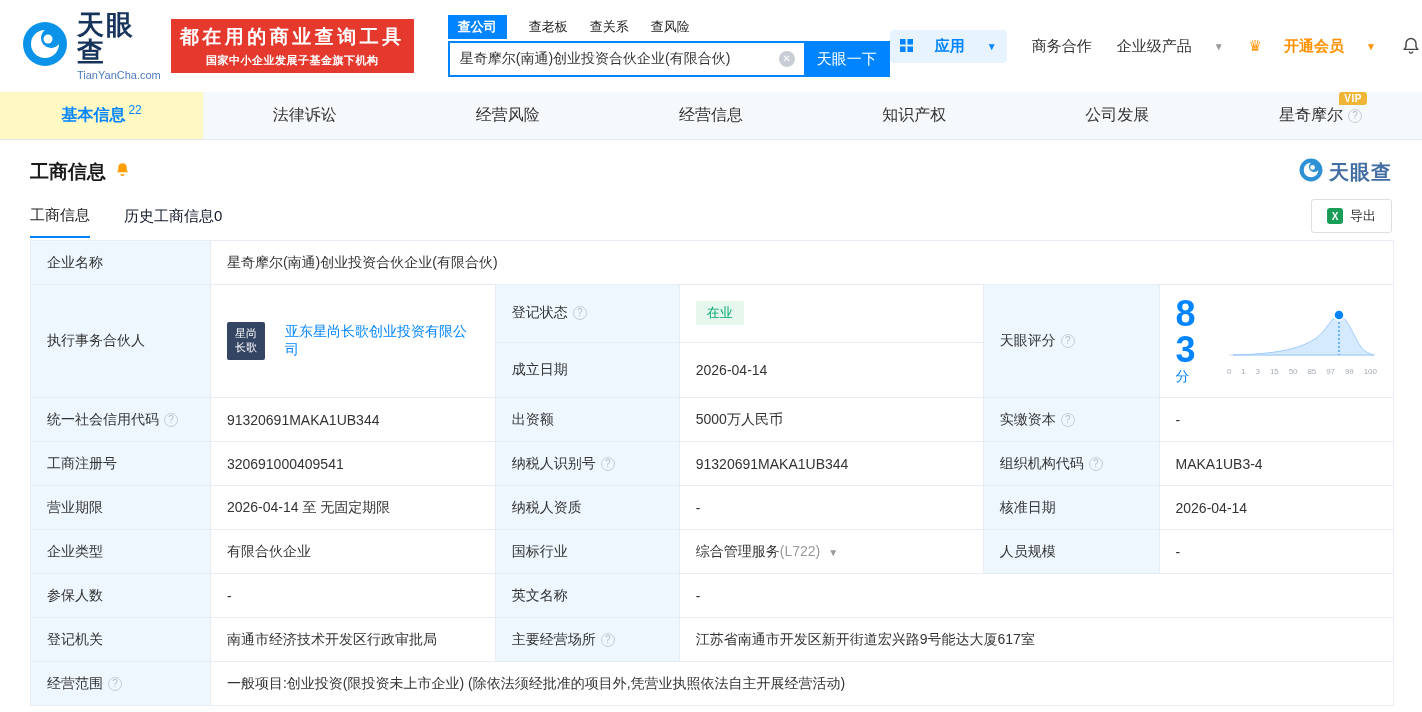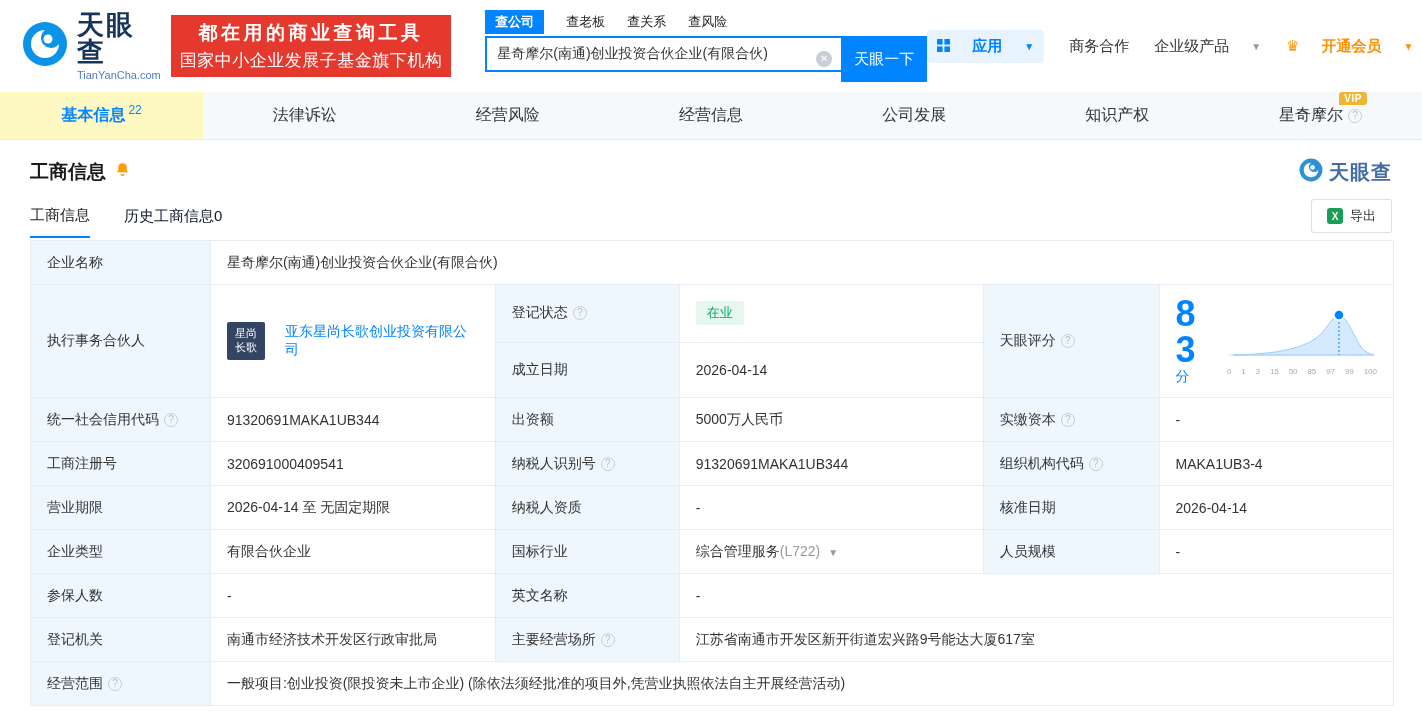--- a/index.html
+++ b/index.html
@@ -17,34 +17,34 @@
   html,body{width:1422px;height:712px;overflow:hidden;background:#fff;
     font-family:"Liberation Sans","DejaVu Sans",sans-serif;color:#333;}
 
   
   .header{display:flex;align-items:center;height:92px;padding:0 22px;}
   .logo{display:flex;align-items:center;gap:9px;cursor:pointer;}
   .logo-text .brand{font-size:27px;font-weight:bold;color:#16335b;letter-spacing:2px;line-height:1;}
   .logo-text .domain{font-size:11px;color:#4f7cc0;margin-top:3px;}
   .badge{background:var(--brand-red);color:#fff;padding:5px 9px;margin-left:10px;text-align:center;}
   .badge .l1{font-size:19px;font-weight:bold;letter-spacing:3.5px;white-space:nowrap;text-align:center;}
-  .badge .l2{font-size:17px;margin-top:3px;letter-spacing:.5px;white-space:nowrap;}
+  .badge .l2{font-size:11px;margin-top:3px;letter-spacing:.5px;white-space:nowrap;font-weight:bold;}
 
   .search-block{margin-left:34px;}
   .search-tabs{display:flex;gap:22px;align-items:center;height:24px;}
   .search-tab{font-size:13px;color:#222;cursor:pointer;}
   .search-tab.active{background:var(--accent);color:#fff;padding:3px 10px;font-weight:bold;}
   .search-bar{display:flex;margin-top:2px;}
   .search-input-wrap{position:relative;}
   input.search-input{width:356px;height:36px;border:2px solid var(--accent);border-right:none;
     padding:0 30px 0 10px;font-size:14px;color:#333;outline:none;display:block;
     font-family:"Liberation Sans","DejaVu Sans",sans-serif;}
   .clear-icon{position:absolute;right:9px;top:50%;transform:translateY(-50%);width:16px;height:16px;
     border-radius:50%;background:#c9ced6;color:#fff;font-size:10px;line-height:16px;text-align:center;cursor:pointer;}
-  .search-btn{width:86px;height:46px;background:var(--accent);color:#fff;font-size:15px;border:none;cursor:pointer;
+  .search-btn{width:86px;height:36px;background:var(--accent);color:#fff;font-size:15px;border:none;cursor:pointer;
     font-family:"Liberation Sans","DejaVu Sans",sans-serif;}
 
   .header-menu{margin-left:auto;display:flex;align-items:center;gap:25px;font-size:15px;color:#333;}
   .menu-item{display:flex;align-items:center;gap:22px;cursor:pointer;white-space:nowrap;}
   .apps-pill{background:#e7f3ff;color:var(--accent);padding:7px 10px;border-radius:4px;font-weight:bold;}
   .caret{font-size:10px;color:#999;}
   .apps-pill .caret{color:var(--accent);}
   .vip-item{color:var(--member-orange);font-weight:bold;}
   .vip-item .caret{color:var(--member-orange);}
   .crown{font-size:15px;}
@@ -180,24 +180,24 @@
   <div class="nav-tab">
     <span>法律诉讼</span>
   </div>
   <div class="nav-tab">
     <span>经营风险</span>
   </div>
   <div class="nav-tab">
     <span>经营信息</span>
   </div>
   <div class="nav-tab">
+    <span>知识产权</span>
+  </div>
+  <div class="nav-tab">
     <span>公司发展</span>
-  </div>
-  <div class="nav-tab">
-    <span>知识产权</span>
   </div>
   <div class="nav-tab">
     <span class="nav-label-wrap">
       <span>星奇摩尔</span>
       <span class="vip-tag">VIP</span>
     </span>
     <span class="q">?</span>
   </div>
 </div>
 

